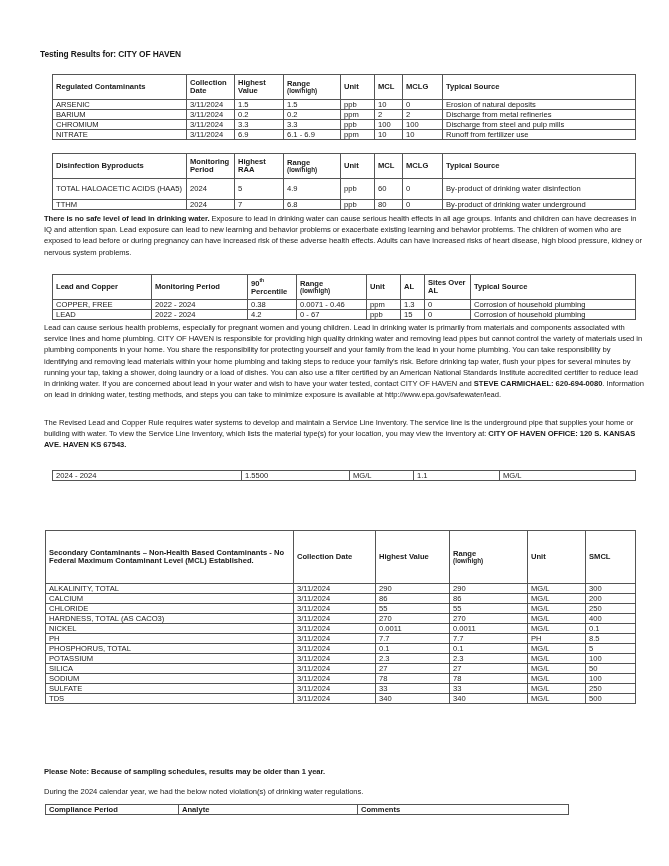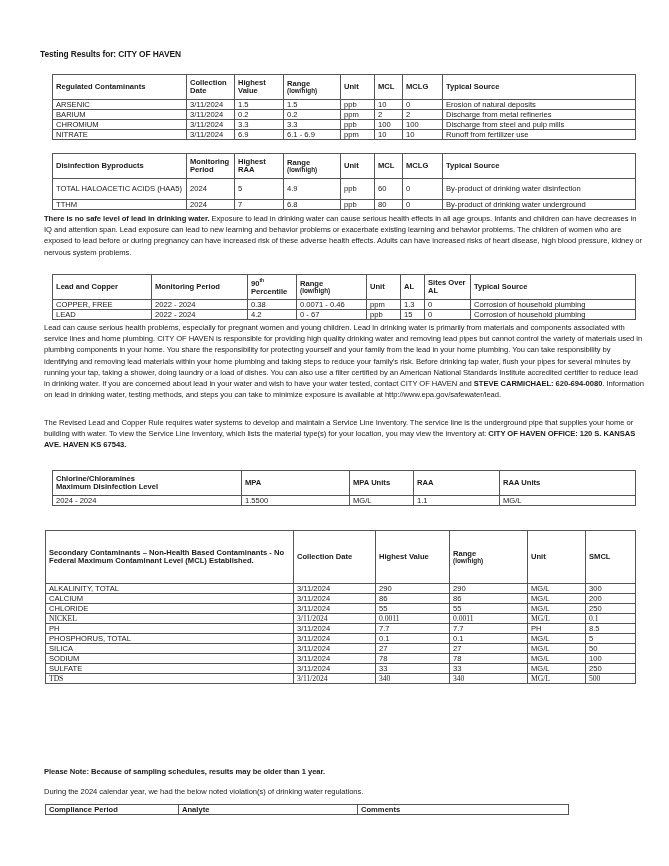--- a/index.html
+++ b/index.html
@@ -218,30 +218,20 @@
 
   <table class="tbl-outer" style="left:52px; top:470px; width:584px;">
     <colgroup>
         <col style="width:189px">
         <col style="width:108px">
         <col style="width:64px">
         <col style="width:86px">
         <col>
       </colgroup>
     <tbody>
-        <tr style="height:25px">
-      <th>
-            <div>Chlorine/Chloramines</div>
-            <div>Maximum Disinfection Level</div>
-          </th>
-      <th>MPA</th>
-      <th>MPA Units</th>
-      <th>RAA</th>
-      <th>RAA Units</th>
-    </tr>
     <tr style="height:10px">
       <td>2024 - 2024</td>
       <td>1.5500</td>
       <td>MG/L</td>
       <td>1.1</td>
       <td>MG/L</td>
     </tr>
   </tbody>
     </table>
 
@@ -285,21 +275,29 @@
           <td>200</td>
         </tr>
         <tr style="height: 10px;">
           <td>CHLORIDE</td>
           <td>3/11/2024</td>
           <td>55</td>
           <td>55</td>
           <td>MG/L</td>
           <td>250</td>
         </tr>
-        <tr style="height: 10px; font-family: Liberation Serif, serif;">
+        <tr style="height: 10px;">
+          <td>HARDNESS, TOTAL (AS CACO3)</td>
+          <td>3/11/2024</td>
+          <td>270</td>
+          <td>270</td>
+          <td>MG/L</td>
+          <td>400</td>
+        </tr>
+        <tr style="height: 10px;">
           <td>NICKEL</td>
           <td>3/11/2024</td>
           <td>0.0011</td>
           <td>0.0011</td>
           <td>MG/L</td>
           <td>0.1</td>
         </tr>
         <tr style="height: 10px;">
           <td>PH</td>
           <td>3/11/2024</td>
@@ -310,20 +308,28 @@
         </tr>
         <tr style="height: 10px;">
           <td>PHOSPHORUS, TOTAL</td>
           <td>3/11/2024</td>
           <td>0.1</td>
           <td>0.1</td>
           <td>MG/L</td>
           <td>5</td>
         </tr>
         <tr style="height: 10px;">
+          <td>POTASSIUM</td>
+          <td>3/11/2024</td>
+          <td>2.3</td>
+          <td>2.3</td>
+          <td>MG/L</td>
+          <td>100</td>
+        </tr>
+        <tr style="height: 10px;">
           <td>SILICA</td>
           <td>3/11/2024</td>
           <td>27</td>
           <td>27</td>
           <td>MG/L</td>
           <td>50</td>
         </tr>
         <tr style="height: 10px;">
           <td>SODIUM</td>
           <td>3/11/2024</td>
@@ -333,21 +339,21 @@
           <td>100</td>
         </tr>
         <tr style="height: 10px;">
           <td>SULFATE</td>
           <td>3/11/2024</td>
           <td>33</td>
           <td>33</td>
           <td>MG/L</td>
           <td>250</td>
         </tr>
-        <tr style="height: 10px; font-family: Liberation Serif, serif;">
+        <tr style="height: 10px;">
           <td>TDS</td>
           <td>3/11/2024</td>
           <td>340</td>
           <td>340</td>
           <td>MG/L</td>
           <td>500</td>
         </tr>
       </tbody>
   </table>
 

